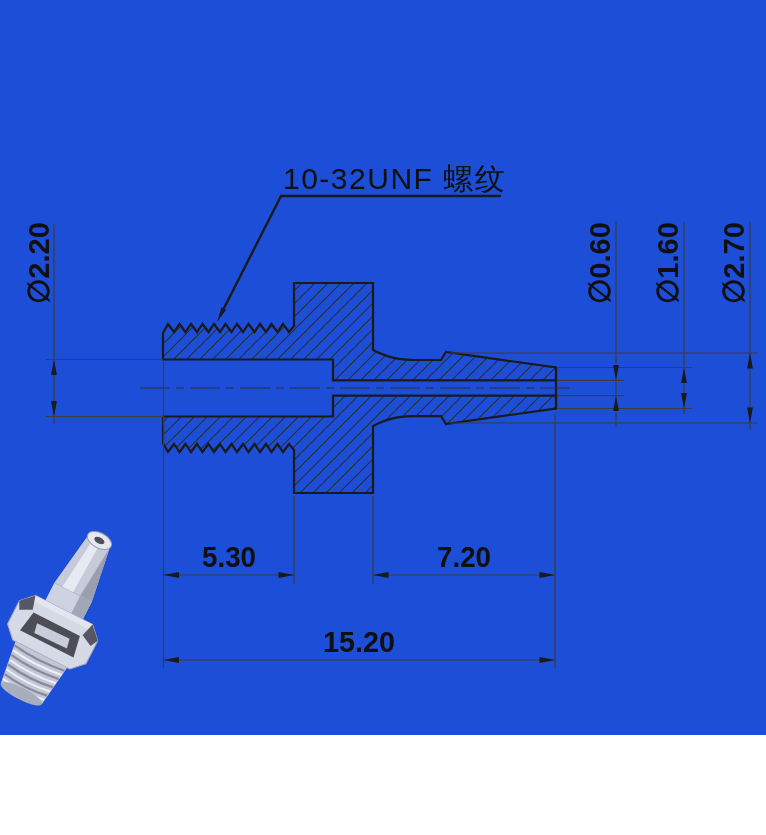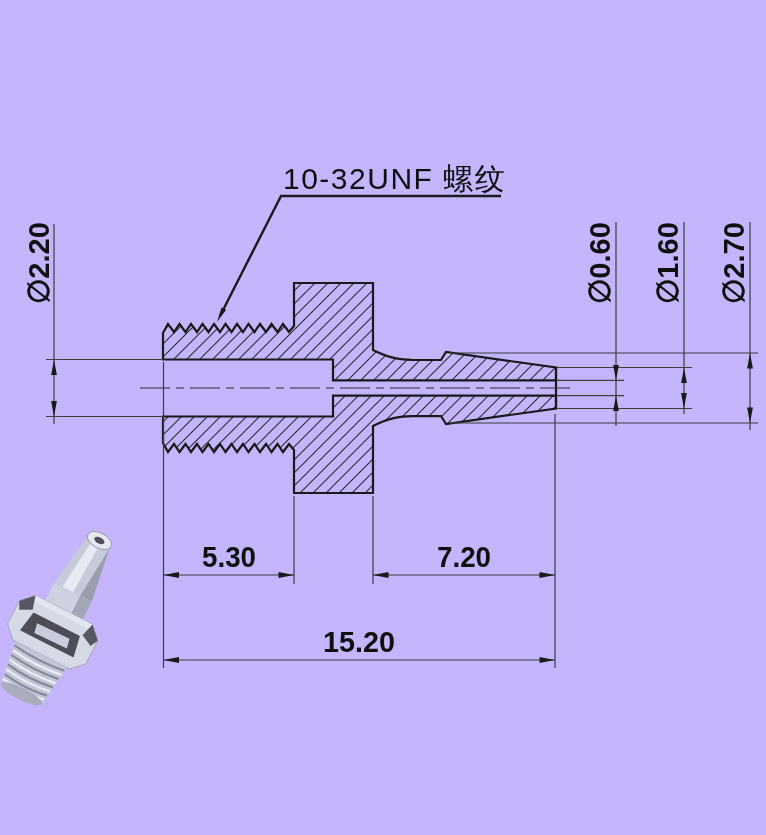--- a/index.html
+++ b/index.html
@@ -1,16 +1,16 @@
 <!DOCTYPE html>
 <html><head>
 <meta charset="utf-8">
 <style>
   html,body{margin:0;padding:0;background:#ffffff;}
-  .canvas{position:relative;width:766px;height:835px;background:#c4b5fd;overflow:hidden;
+  .canvas{position:relative;width:766px;height:735px;background:#1d4ed8;overflow:hidden;
           font-family:"Liberation Sans",sans-serif;}
   svg{position:absolute;left:0;top:0;}
   text{fill:#101010;}
   .dim-text{font-family:"Liberation Sans",sans-serif;font-weight:700;font-size:30px;}
   .label-text{font-family:"Liberation Sans",sans-serif;font-weight:400;font-size:30px;letter-spacing:1.5px;}
 </style>
 </head>
 <body>
 
 <div class="canvas">

